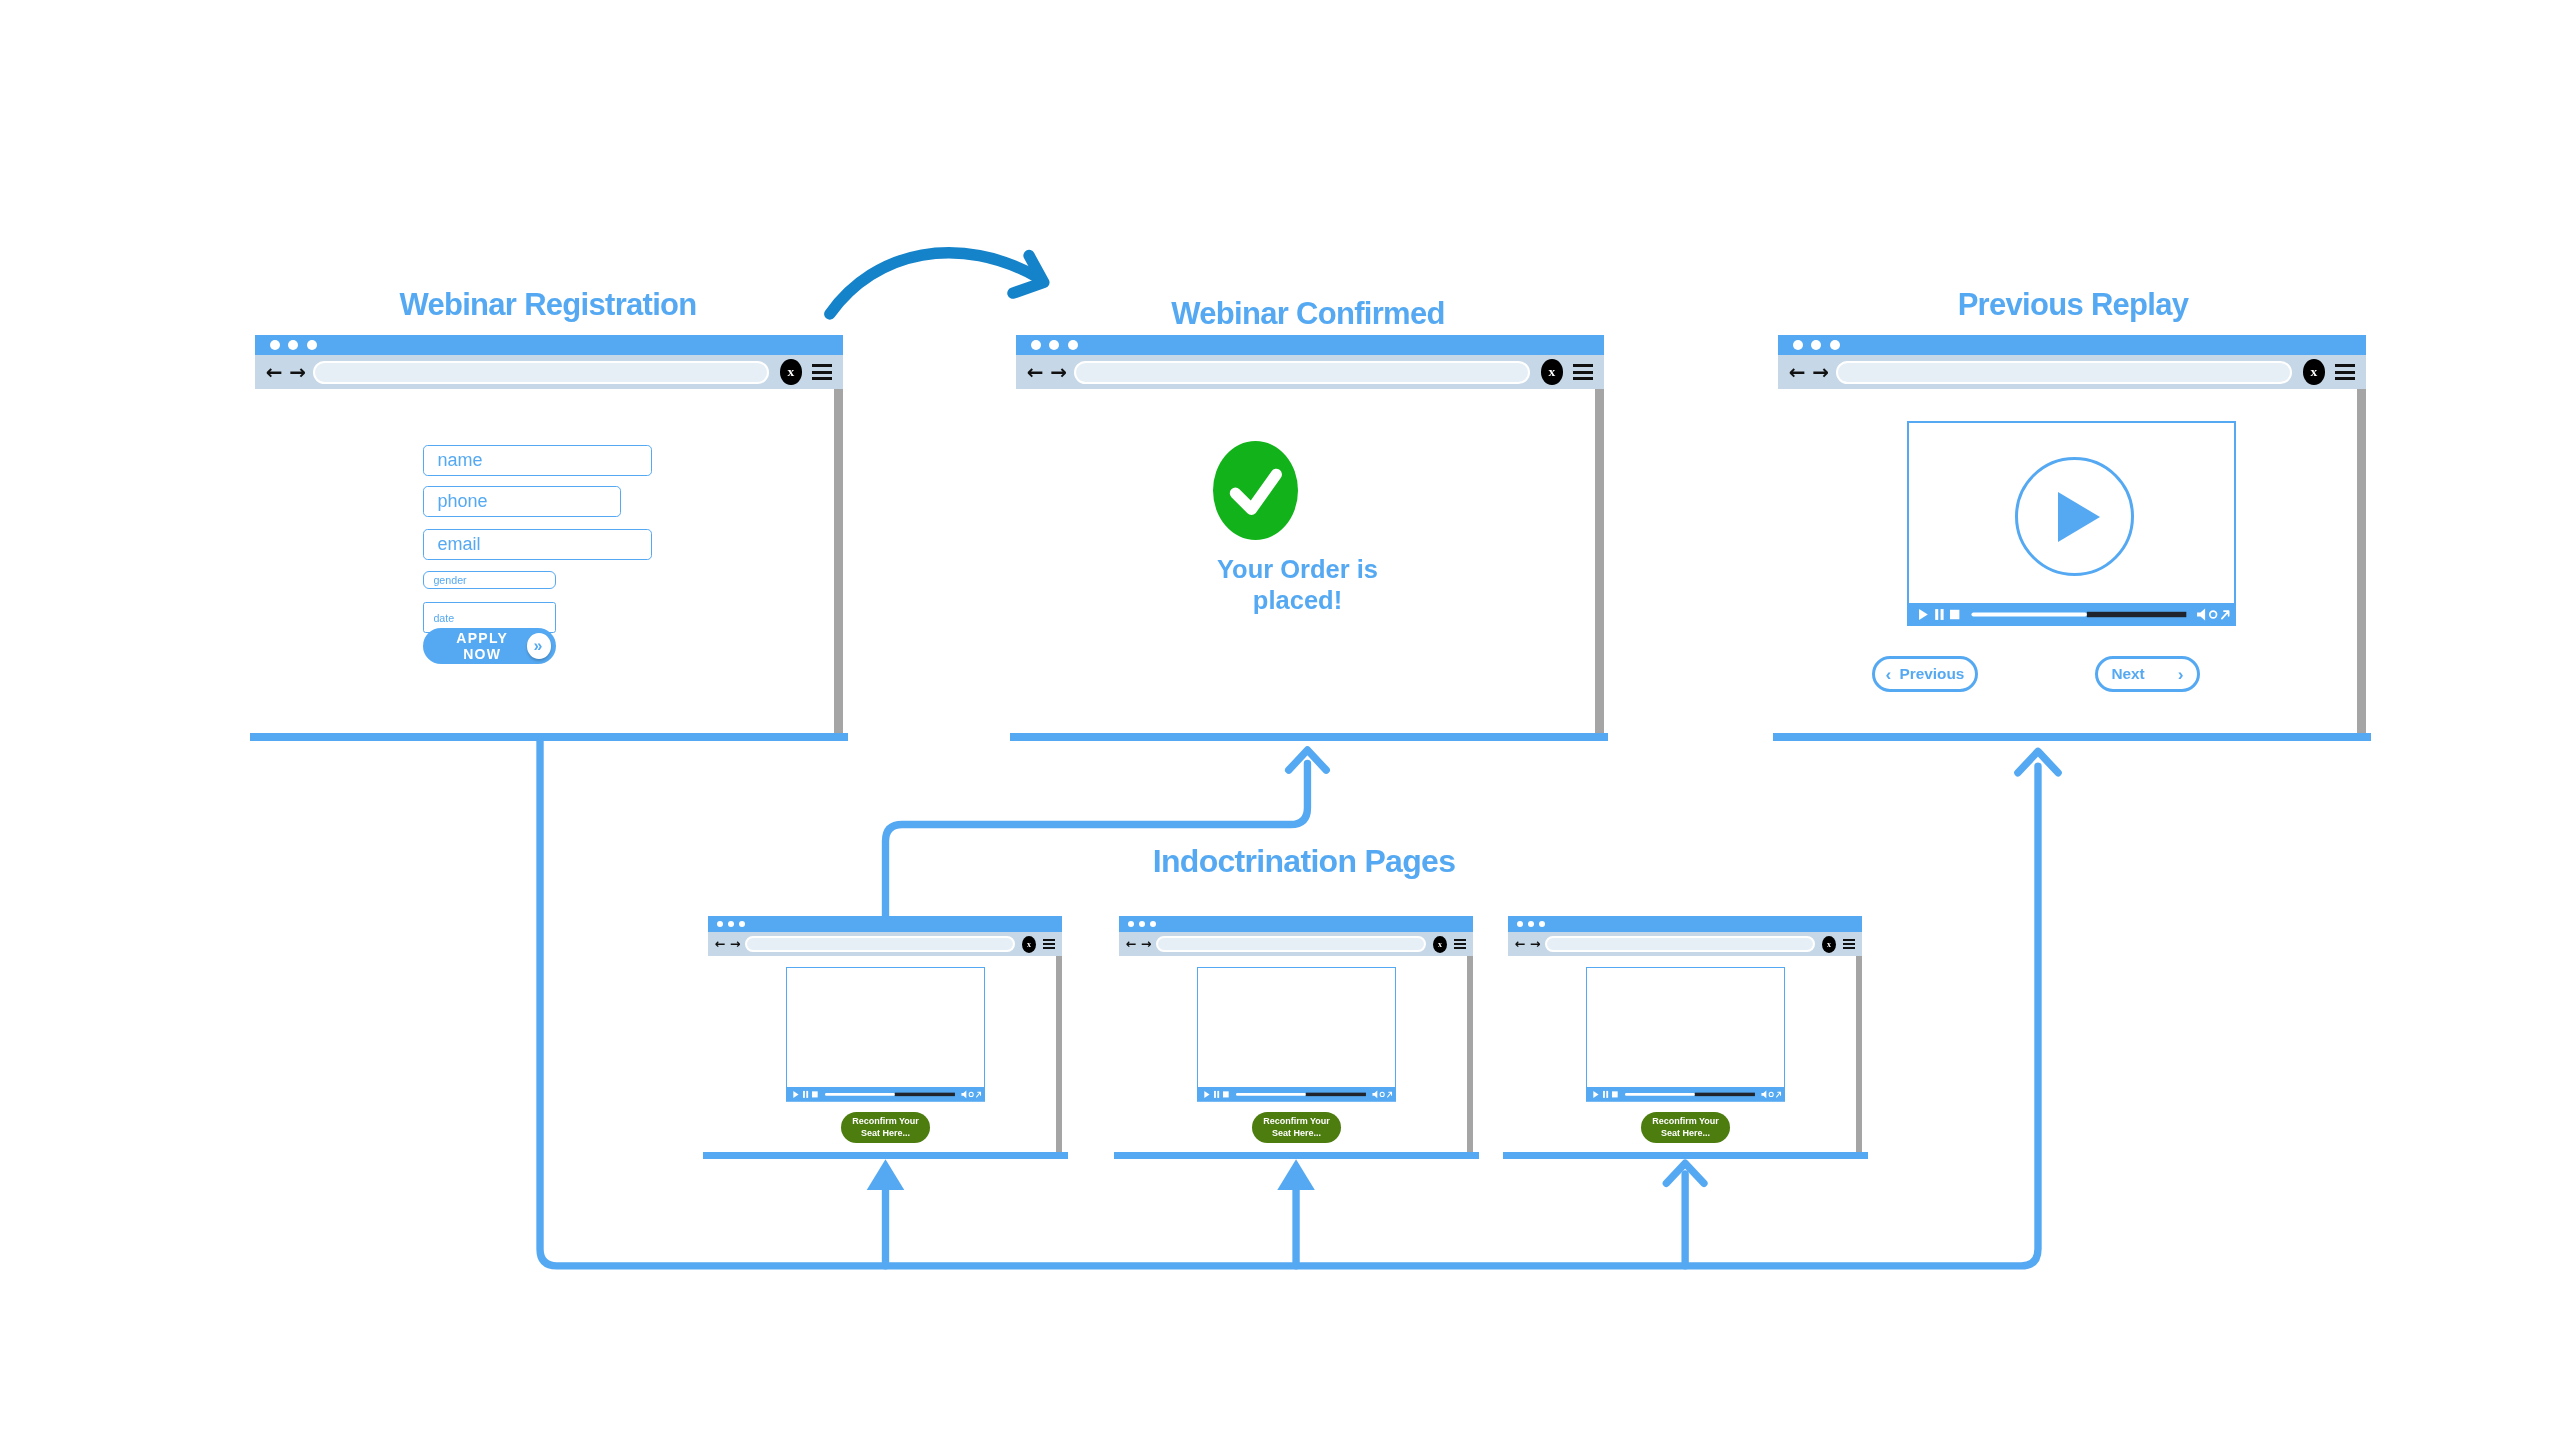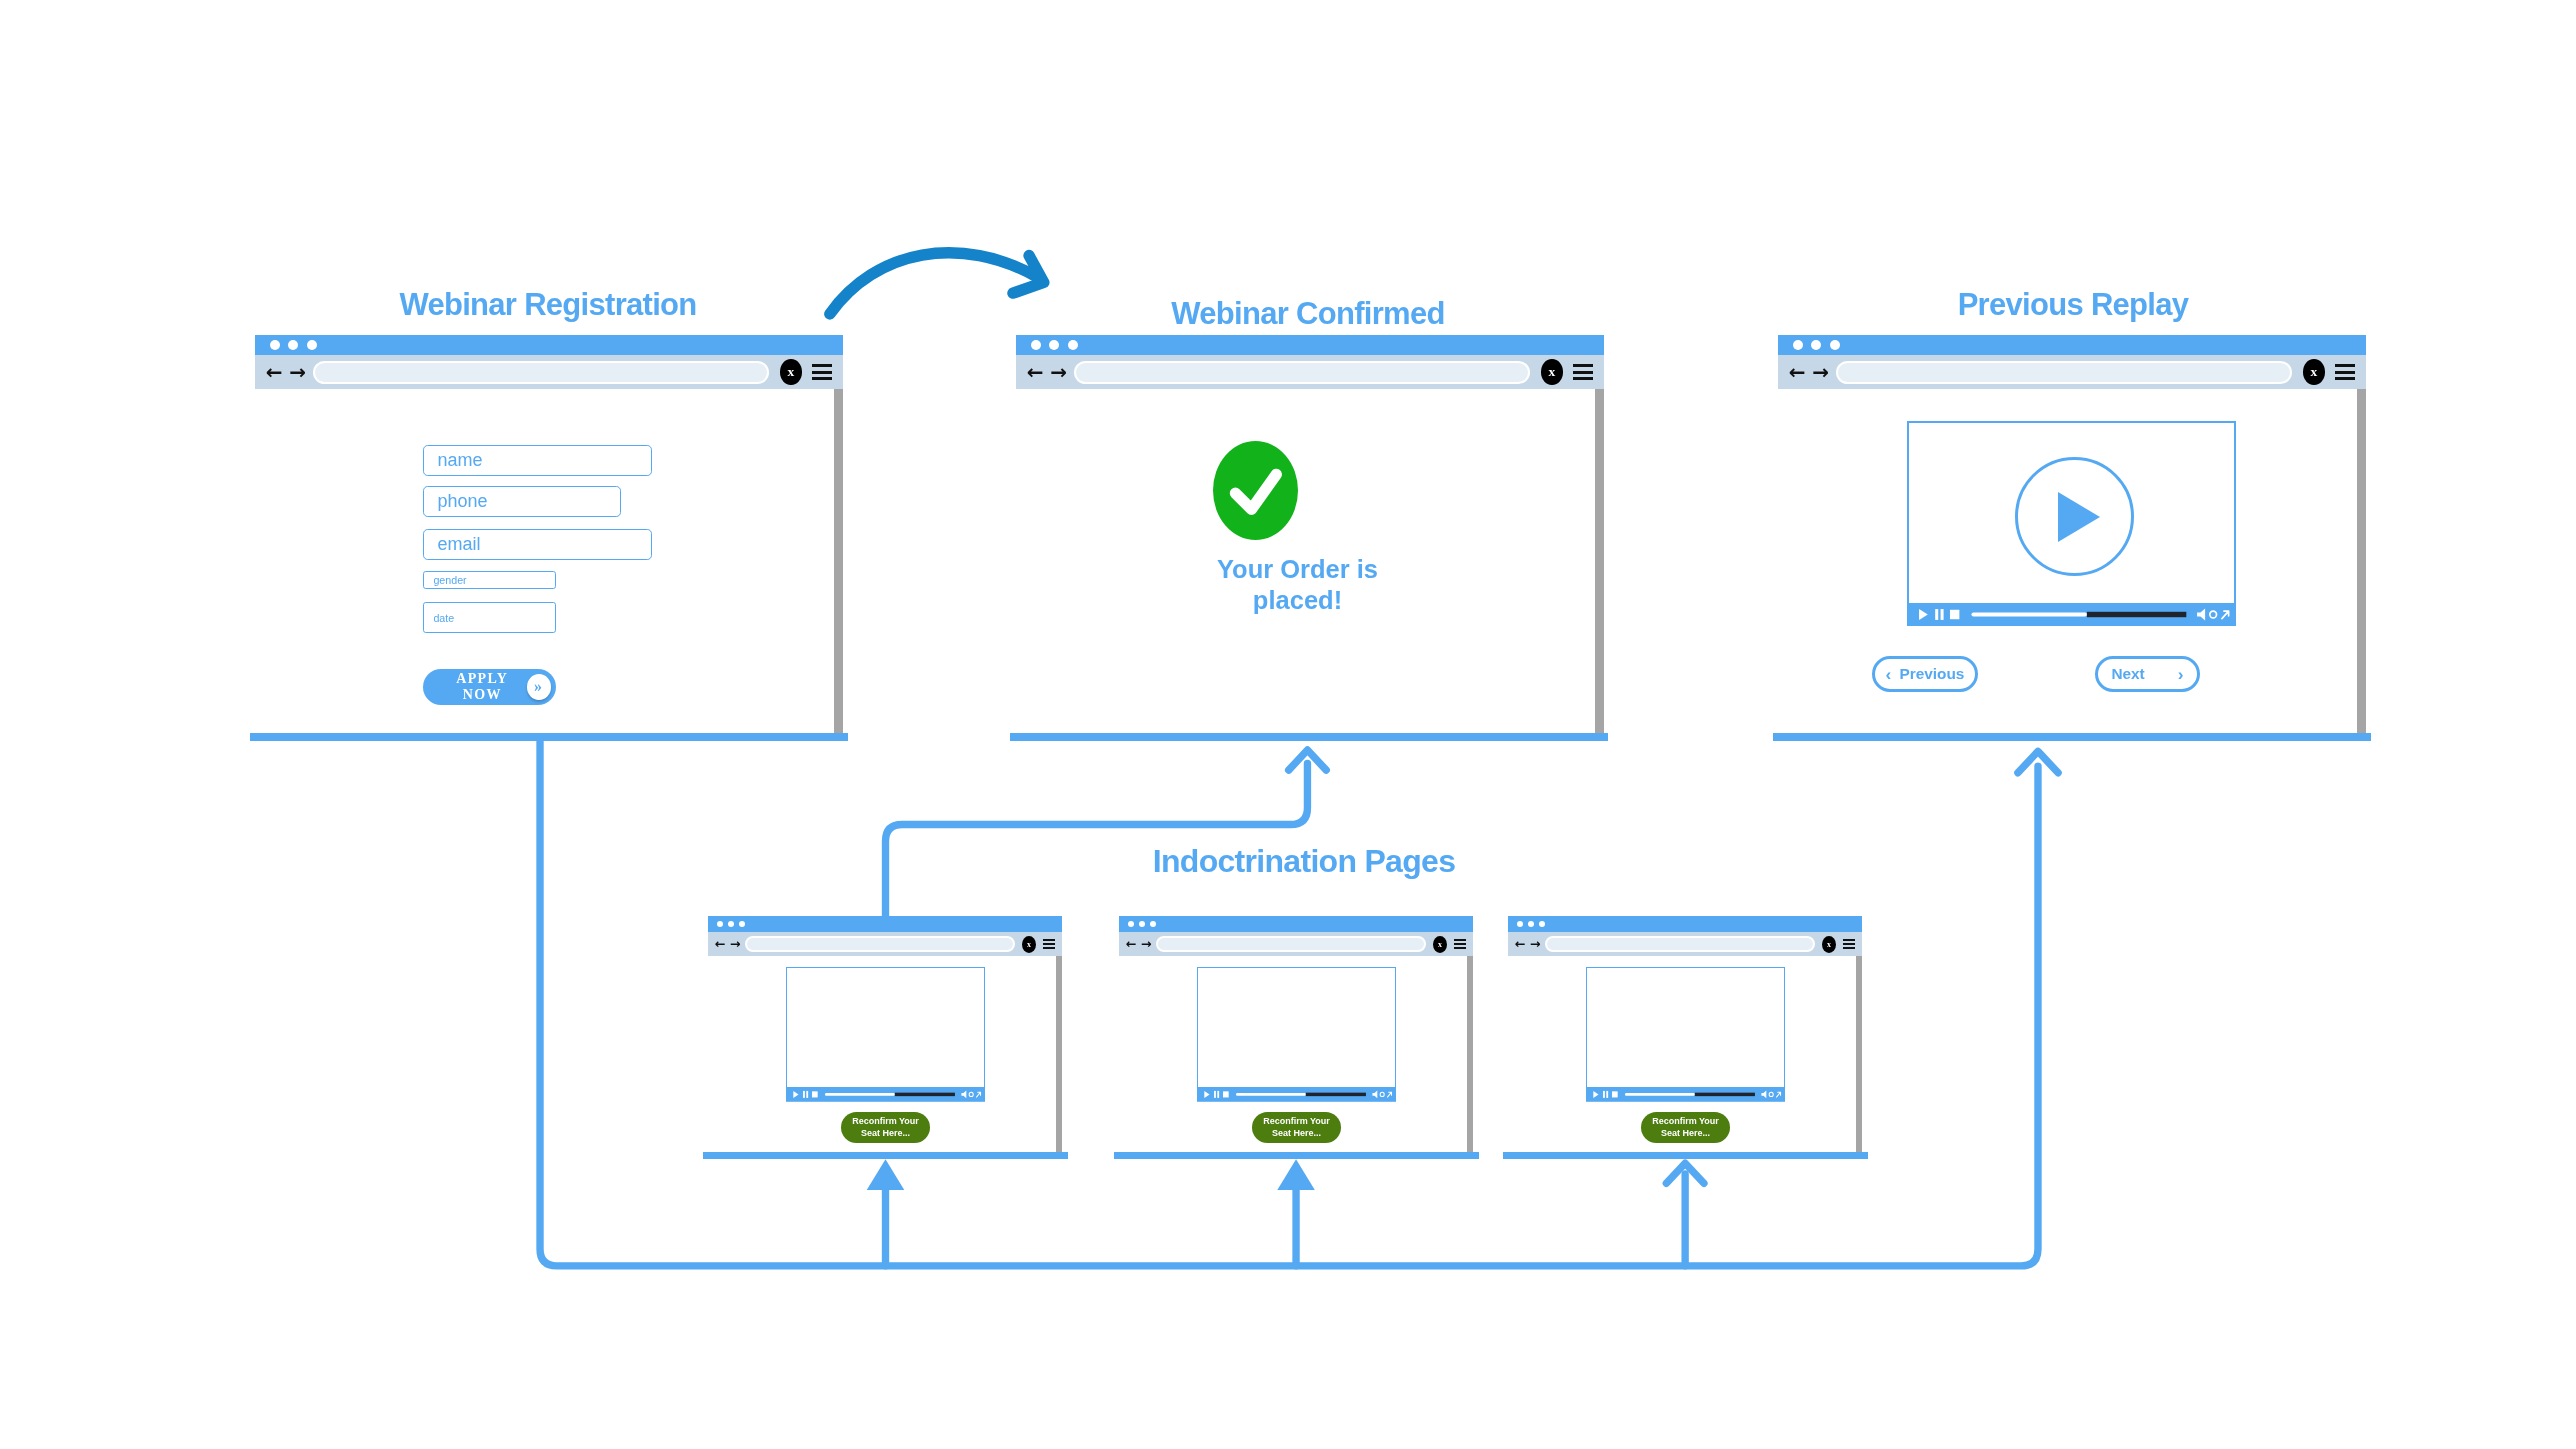--- a/index.html
+++ b/index.html
@@ -37,21 +37,21 @@
   .sm .sbar{width:6px;}
   
   .field{position:absolute;box-sizing:border-box;border:1.7px solid #55a9f2;border-radius:4.7px;
          color:#55a9f2;background:#fff;padding:0 0 0 13.4px;font-family:"Liberation Sans",sans-serif;
          font-size:18px;outline:none;}
   .field::placeholder{color:#55a9f2;opacity:1;}
   .field.small{border-width:1px;border-radius:2.7px;font-size:10.7px;padding-left:9.4px;}
   .applybtn{position:absolute;display:flex;align-items:center;justify-content:space-between;
             background:#55a9f2;border:none;border-radius:19px;color:#fff;font-weight:bold;
             font-size:14px;letter-spacing:1.3px;padding:0 5.4px 0 14.8px;cursor:pointer;
-            font-family:Liberation Serif, serif;margin-top:41px;}
+            font-family:Liberation Sans, sans-serif;}
   .applycirc{width:25.5px;height:25.5px;border-radius:50%;background:#fff;color:#55a9f2;display:flex;
              align-items:center;justify-content:center;font-size:16px;font-weight:bold;
              box-shadow:0 2px 2.7px rgba(0,0,0,.2);}
   
   .greenmark{position:absolute;background:#12b31a;border-radius:50%;}
   .ordermsg{position:absolute;text-align:center;color:#55a9f2;font-weight:bold;
             font-size:25.5px;line-height:31px;}
   
   .player{position:absolute;box-sizing:border-box;border:2px solid #55a9f2;background:#fff;}
   .ctrl{position:absolute;left:-2px;right:-2px;bottom:-2px;}
@@ -117,21 +117,21 @@
     <span class="burger">
         <i></i>
         <i></i>
         <i></i>
       </span>
   </div>
   <div class="cont" style="height:344px;">
     <input class="field" style="left: 168px; top: 56px; width: 229px; height: 31px;" placeholder="name">
     <input class="field" style="left: 168px; top: 97px; width: 198px; height: 31px;" placeholder="phone">
     <input class="field" style="left: 168px; top: 140px; width: 229px; height: 31px;" placeholder="email">
-    <input class="field small" style="left: 168px; top: 182px; width: 133px; height: 18px;" placeholder="gender">
+    <input class="field small" style="left: 168px; top: 182px; width: 133px; height: 18px; border-radius: 6px;" placeholder="gender">
     <input class="field small" style="left: 168px; top: 213px; width: 133px; height: 31px;" placeholder="date">
     <button class="applybtn" style="left:168px;top:239px;width:133px;height:36px;">
       <span>APPLY NOW</span>
       <span class="applycirc">»</span>
     </button>
     <div class="sbar"></div>
   </div>
 </div>
 <div class="bbar" style="left:250px;top:733px;width:598px;"></div>
 

